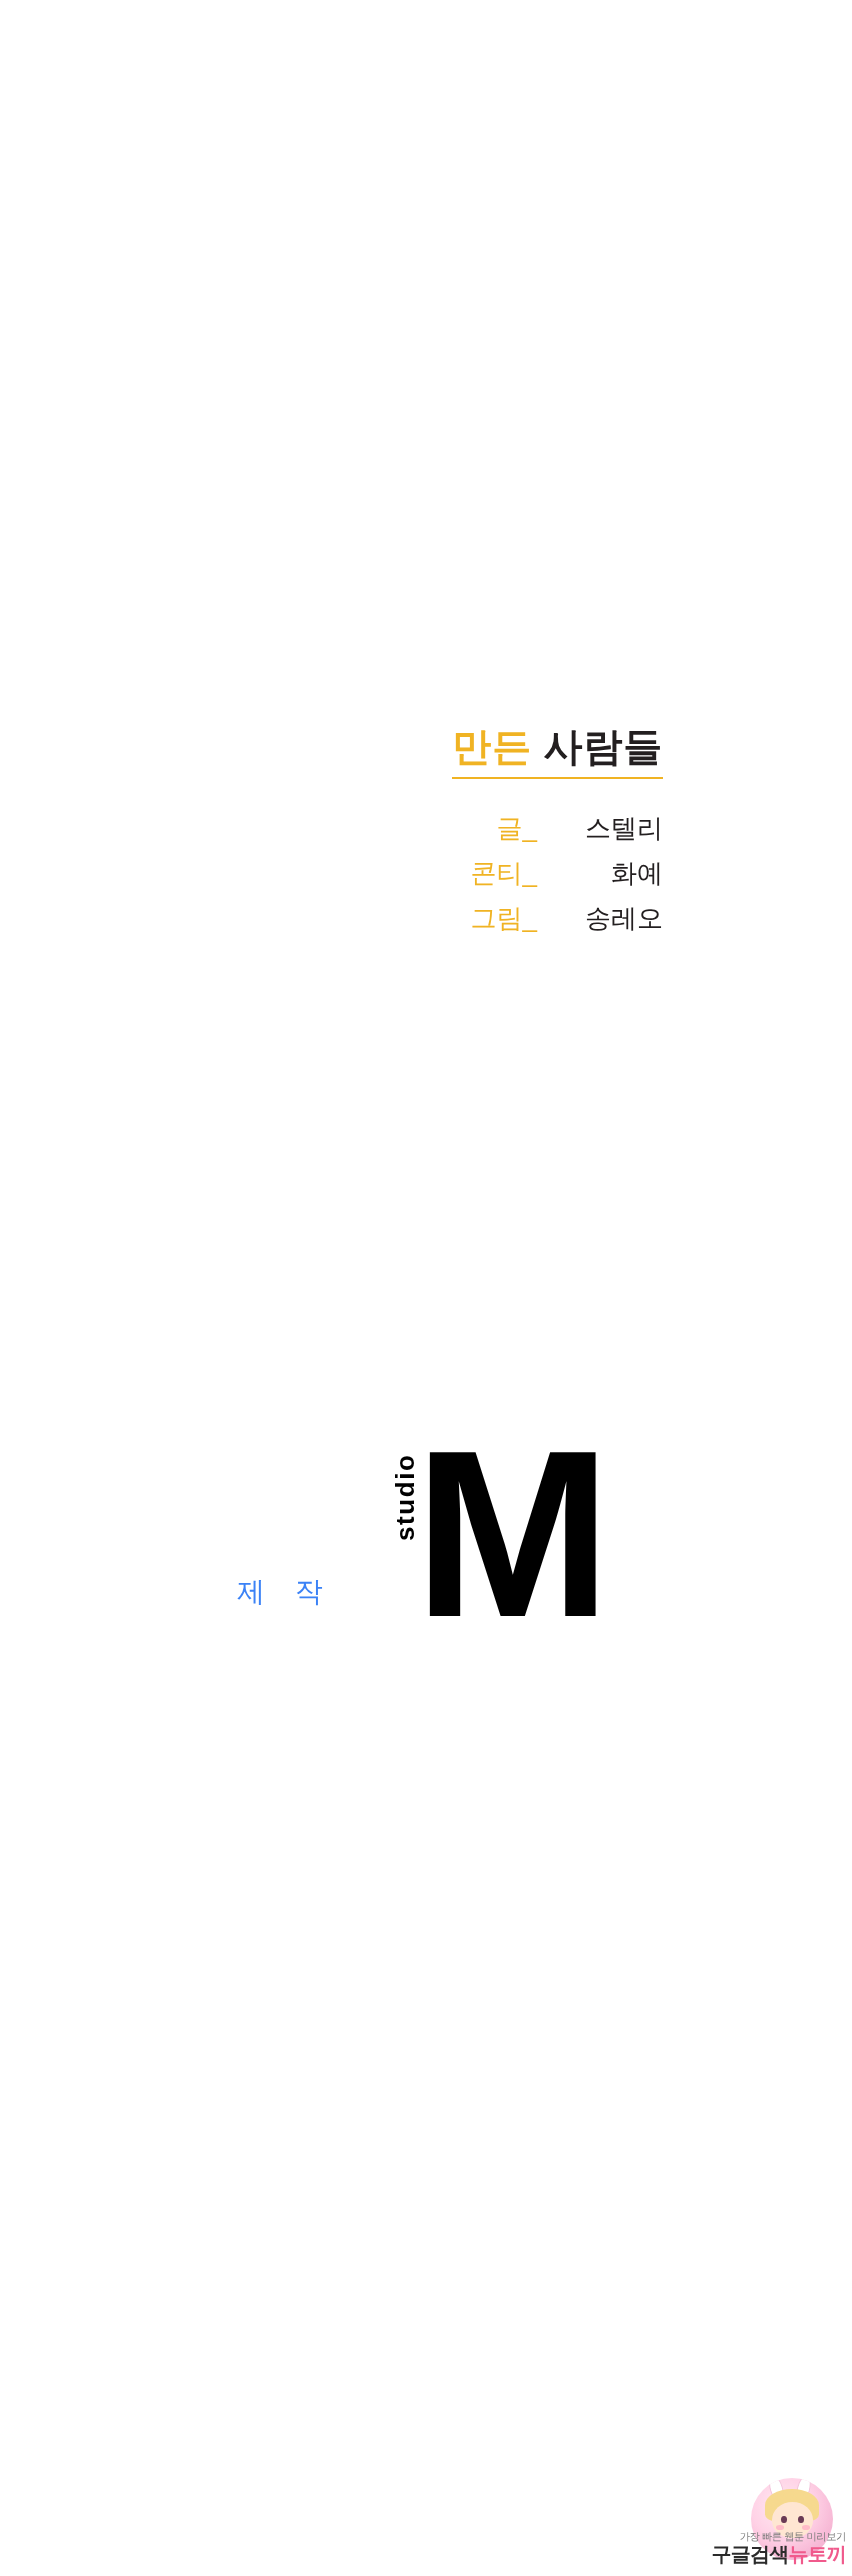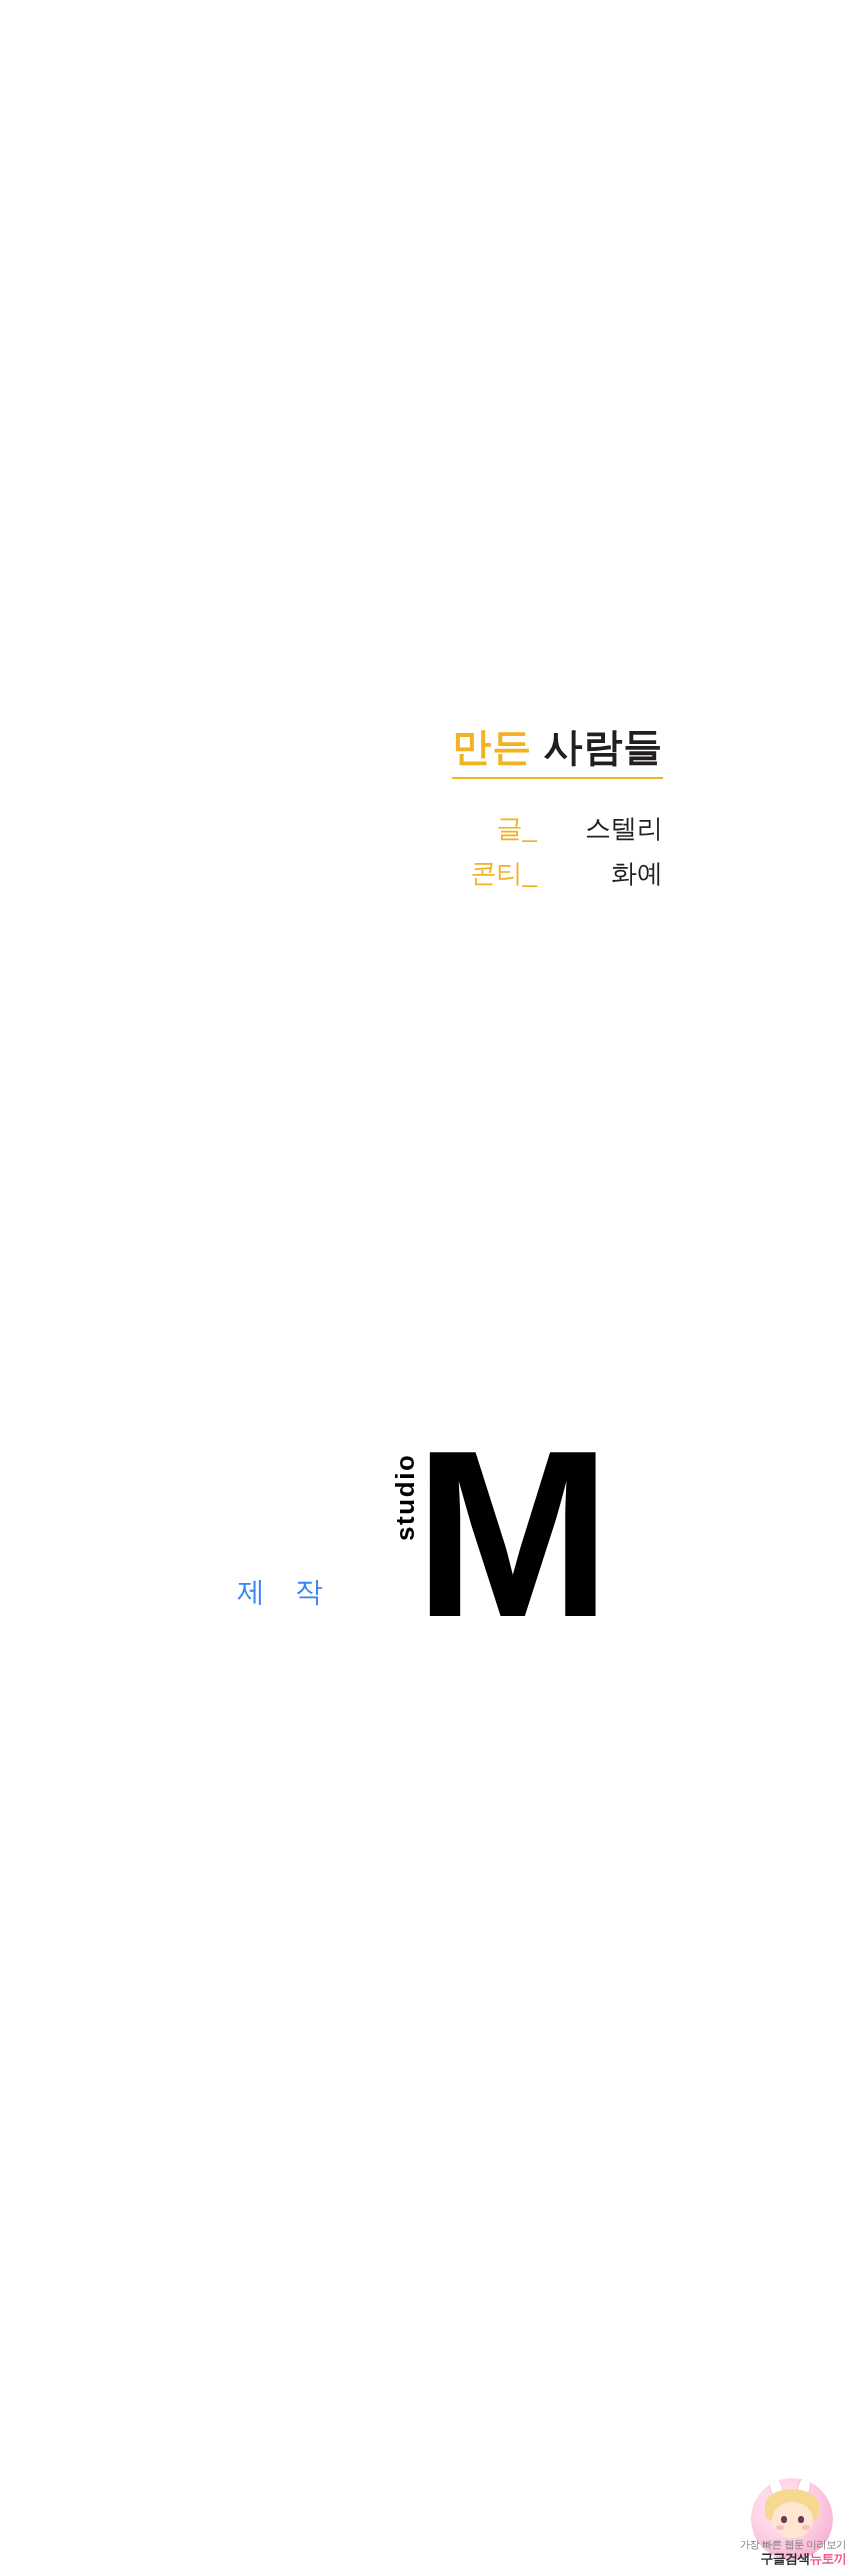--- a/index.html
+++ b/index.html
@@ -199,21 +199,21 @@
     width: 147px;
     text-align: right;
     line-height: 1.18;
   }
   .wm-line1 {
     font-size: 10.3px;
     color: #7c7c7c;
     letter-spacing: -0.4px;
   }
   .wm-line2 {
-    font-size: 13px;
+    font-size: 20px;
     font-weight: bold;
     color: #2b2b2b;
     letter-spacing: -0.8px;
   }
   .wm-line2 .accent {
     color: #f05a8c;
   }
 </style>
 </head>
 <body>
@@ -226,20 +226,24 @@
     </div>
 
     <div class="credit-rows">
       <div class="credit-row">
         <span class="credit-role">글_</span>
         <span class="credit-name">스텔리</span>
       </div>
       <div class="credit-row">
         <span class="credit-role">콘티_</span>
         <span class="credit-name">화예</span>
+      </div>
+      <div class="credit-row">
+        <span class="credit-role">그림_</span>
+        <span class="credit-name">송레오</span>
       </div>
     </div>
   </div>
 
   <div class="studio">
     <div class="studio-label">제 작</div>
     <div class="studio-logo">
       <div class="word">studio</div>
       <div class="m">M</div>
     </div>

